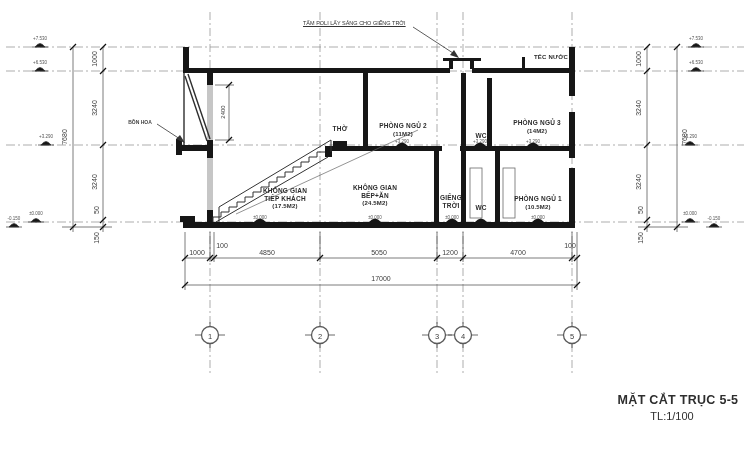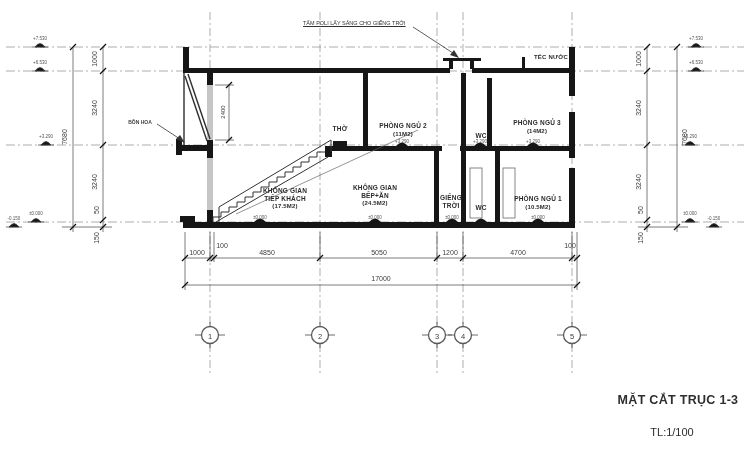--- a/index.html
+++ b/index.html
@@ -305,16 +305,16 @@
   <span class="micro" style="left:375px;top:217px">±0.000</span>
   <span class="micro" style="left:452px;top:217px">±0.000</span>
   <span class="micro" style="left:538px;top:217px">±0.000</span>
 
   <span class="bubble" style="left:210px;top:336px">1</span>
   <span class="bubble" style="left:320px;top:336px">2</span>
   <span class="bubble" style="left:437px;top:336px">3</span>
   <span class="bubble" style="left:463px;top:336px">4</span>
   <span class="bubble" style="left:572px;top:336px">5</span>
 
-  <span class="title" style="left:678px;top:400px">MẶT CẮT TRỤC 1-3</span>
-  <span class="subtitle" style="left:672px;top:432px">TL:1/100</span>
+  <span class="title" style="left:678px;top:400px">MẶT CẮT TRỤC 5-5</span>
+  <span class="subtitle" style="left:672px;top:416px">TL:1/100</span>
 
 </div>
 
 </body></html>

